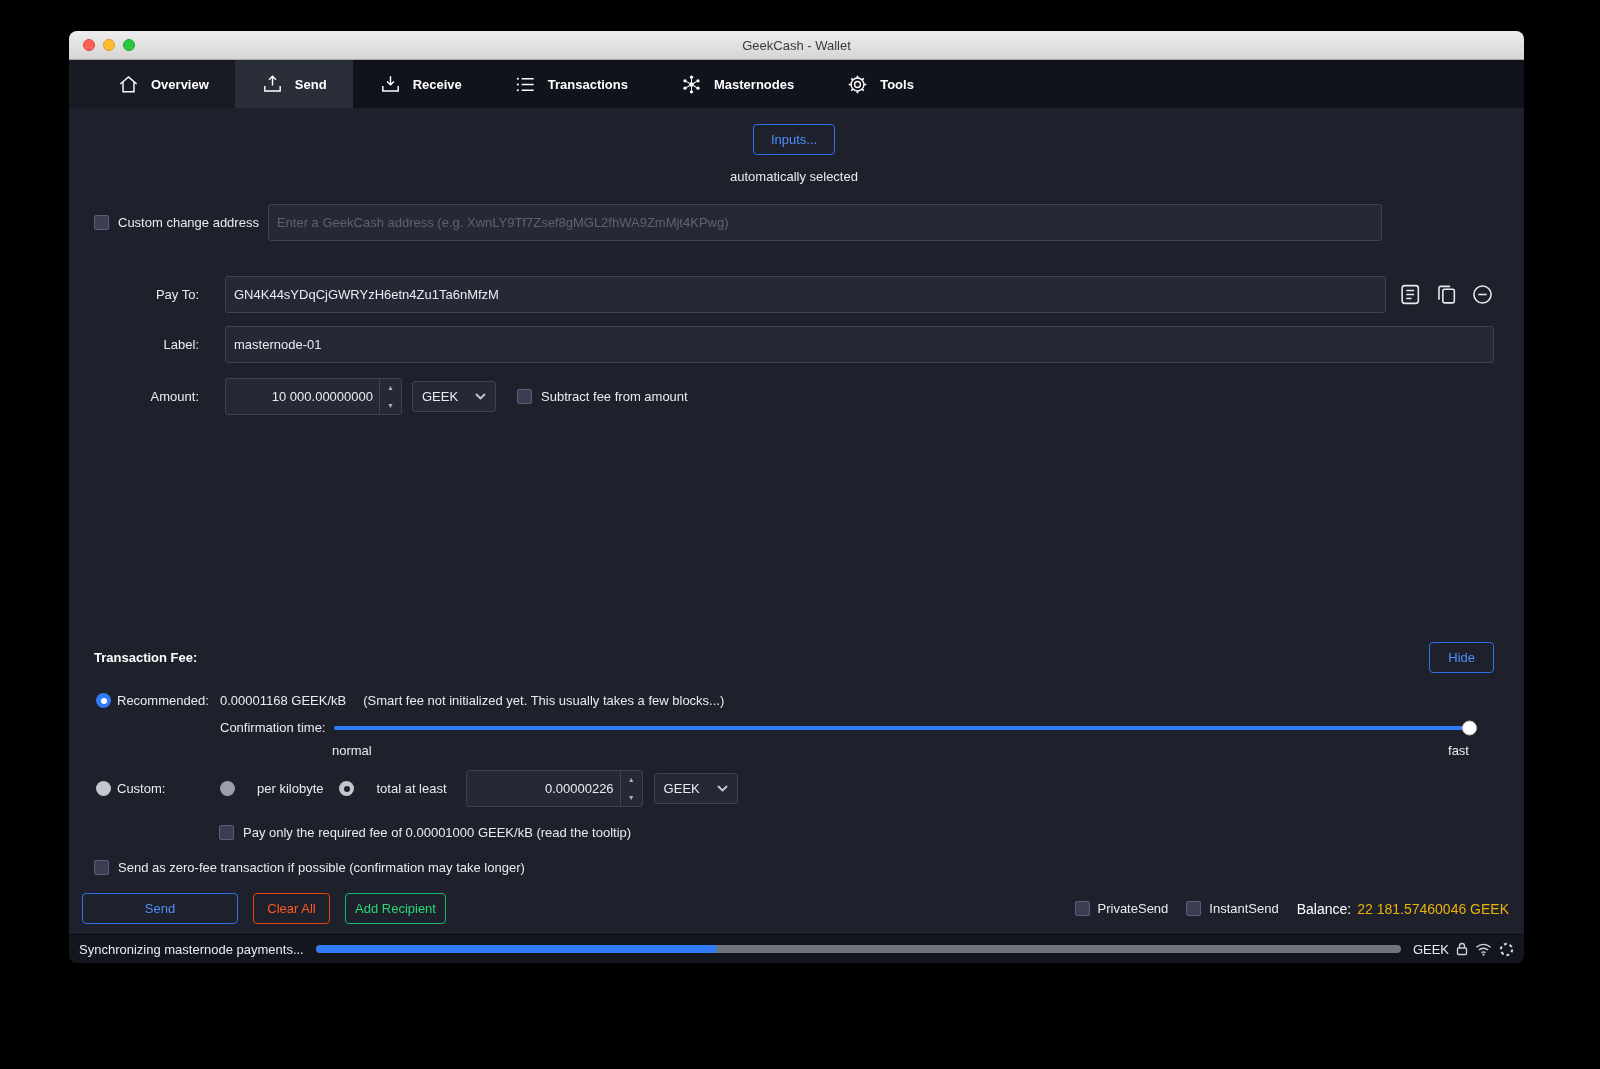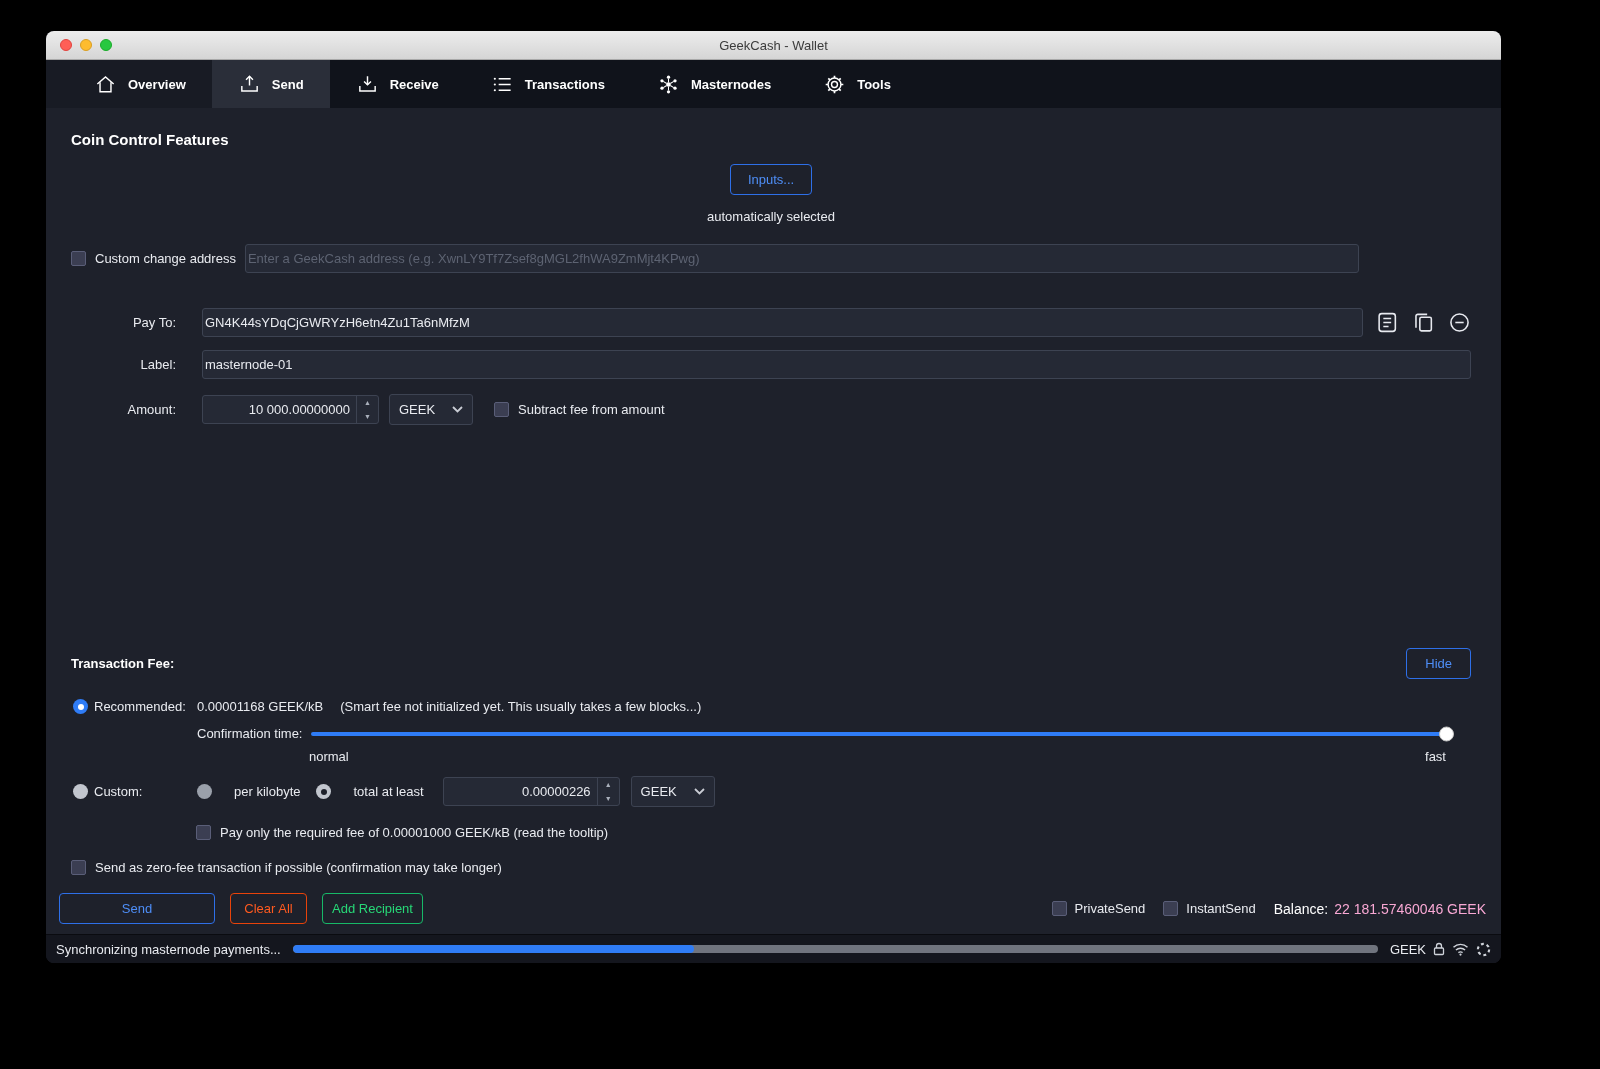--- a/index.html
+++ b/index.html
@@ -2,21 +2,21 @@
 <html><head>
 <meta charset="utf-8">
 <style>
   html,body{margin:0;padding:0;}
   body{
     width:1600px;height:1069px;background:#000;
     font-family:"Liberation Sans",sans-serif;color:#e9ebf0;
     position:relative;overflow:hidden;
   }
   .window{
-    position:absolute;left:46px;top:31px;width:1455px;height:932px;
+    position:absolute;left:69px;top:31px;width:1455px;height:932px;
     background:#1e212b;border-radius:8px;overflow:hidden;
     box-shadow:0 22px 70px rgba(0,0,0,.75);
     display:flex;flex-direction:column;
   }
   
   .titlebar{
     height:28px;flex:0 0 auto;position:relative;
     background:linear-gradient(#ededed,#d5d5d5);
     border-bottom:1px solid #a8a8a8;
     display:flex;align-items:center;justify-content:center;
@@ -42,21 +42,21 @@
     background:transparent;border-radius:4px;font-family:inherit;
     font-size:13px;cursor:pointer;
   }
   .btn-blue{border:1px solid #2e6fe8;color:#4e8ef7;padding:7px 17px;}
   .auto-selected{font-size:13px;color:#e9ebf0;}
   .change-row{margin-top:20px;gap:9px;}
   .cb{width:15px;height:15px;border-radius:2px;background:#3b3e52;border:1px solid #5a5e78;flex:0 0 auto;box-sizing:border-box;}
   .cb-label{font-size:13px;color:#e9ebf0;white-space:nowrap;}
   .inp{
     background:#252935;border:1px solid #3d4352;border-radius:3px;
-    color:#e9ebf0;font-size:13px;height:29px;padding:0 2px;
+    color:#e9ebf0;font-size:13px;height:37px;padding:0 8px;
     font-family:inherit;box-sizing:border-box;outline:none;
   }
   .inp::placeholder{color:#5d6372;}
   .change-row .inp{flex:1;margin-right:112px;}
   .form-row{margin-top:13px;}
   .form-label{width:105px;margin-right:26px;text-align:right;font-size:13px;color:#e9ebf0;flex:0 0 auto;}
   .payto-row{margin-top:35px;}
   .payto-row .inp{flex:1;}
   .icon-btn{background:none;border:none;padding:0;margin-left:13px;cursor:pointer;display:flex;align-items:center;}
   .label-row .inp{flex:1;}
@@ -101,21 +101,21 @@
   .zerofee-row{margin-top:20px;gap:9px;}
   
   .bottom-row{margin:18px -15px 10px -12px;display:flex;align-items:center;}
   .btn-send{border:1px solid #2e6fe8;color:#4e8ef7;width:156px;height:31px;}
   .btn-clear{border:1px solid #e8430a;color:#ff5a1f;width:77px;height:31px;margin-left:15px;}
   .btn-add{border:1px solid #17b868;color:#27d877;width:101px;height:31px;margin-left:15px;}
   .bottom-right{margin-left:auto;display:flex;align-items:flex-start;}
   .bottom-right .cb{margin-right:8px;}
   .bottom-right .cb-label{margin-right:18px;}
   .balance-label{font-size:14px;color:#fff;margin-right:6px;}
-  .balance-value{font-size:14px;color:#f9a8d4;}
+  .balance-value{font-size:14px;color:#eab308;}
   
   .statusbar{height:28px;flex:0 0 auto;background:#14161e;border-top:1px solid #0a0b10;display:flex;align-items:center;padding:0 8px;}
   .status-msg{font-size:13px;color:#e9ebf0;margin-left:2px;white-space:nowrap;}
   .progress{flex:1;height:8px;background:#70747e;border-radius:4px;margin:0 12px 0 12px;position:relative;overflow:hidden;}
   .progress-fill{height:100%;background:#2f7cf6;border-radius:4px;width:37%;}
   .status-right{display:flex;align-items:center;gap:7px;margin-right:2px;}
   .status-net{font-size:13px;color:#e9ebf0;}
 </style>
 </head>
 <body>
@@ -184,21 +184,20 @@
         <circle cx="12" cy="12" r="3.1" stroke-width="1.5"></circle>
         <circle cx="12" cy="12" r="6.7" stroke-width="1.5"></circle>
         <path stroke-width="1.8" d="M12 2.8 V5.3 M12 18.7 V21.2 M2.8 12 H5.3 M18.7 12 H21.2 M5.5 5.5 L7.2 7.2 M16.8 16.8 L18.5 18.5 M18.5 5.5 L16.8 7.2 M7.2 16.8 L5.5 18.5"></path>
       </svg>
       <span>Tools</span>
     </div>
   </div>
 
   <div class="content">
 
-    <div class="section-title">Coin Control Features</div>
 
     <div class="row inputs-row">
       <button class="btn btn-blue">Inputs...</button>
       <span class="auto-selected">automatically selected</span>
     </div>
 
     <div class="row change-row">
       <span class="cb"></span>
       <span class="cb-label">Custom change address</span>
       <input class="inp" type="text" placeholder="Enter a GeekCash address (e.g. XwnLY9Tf7Zsef8gMGL2fhWA9ZmMjt4KPwg)" style="">

